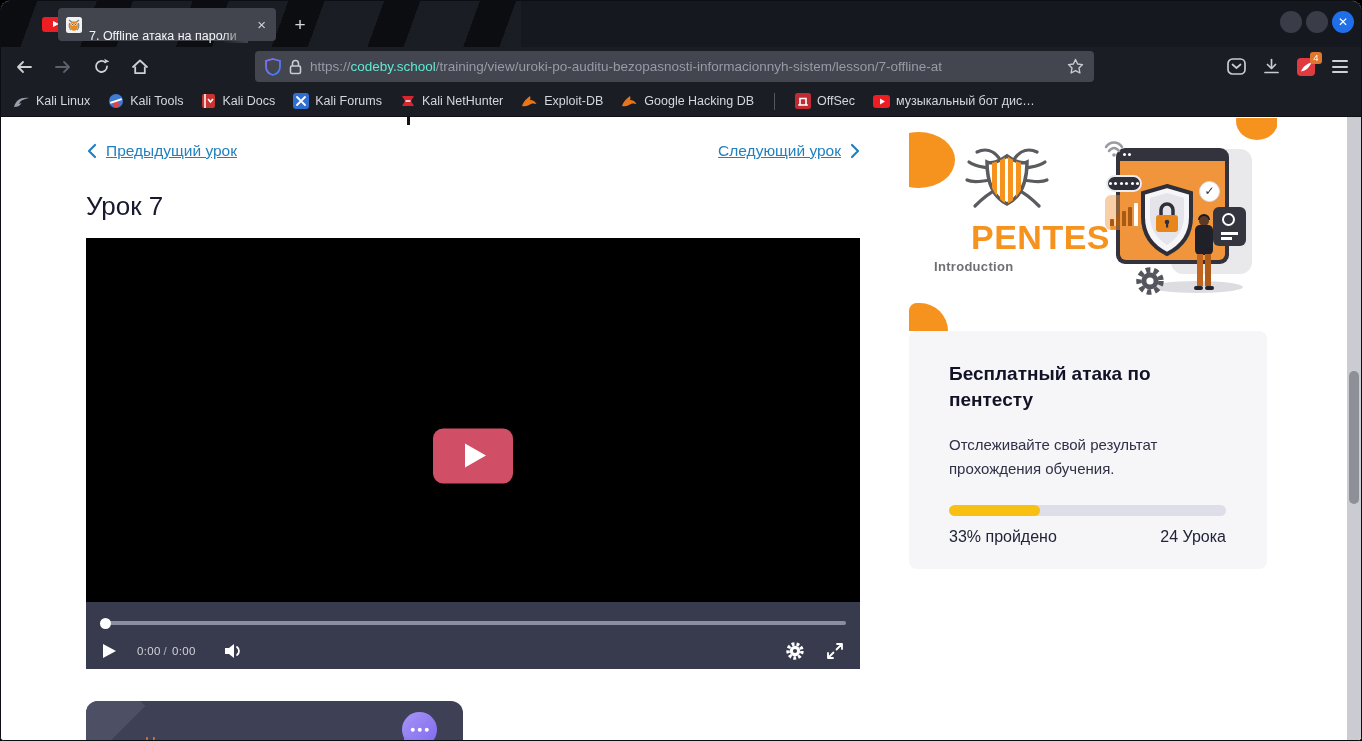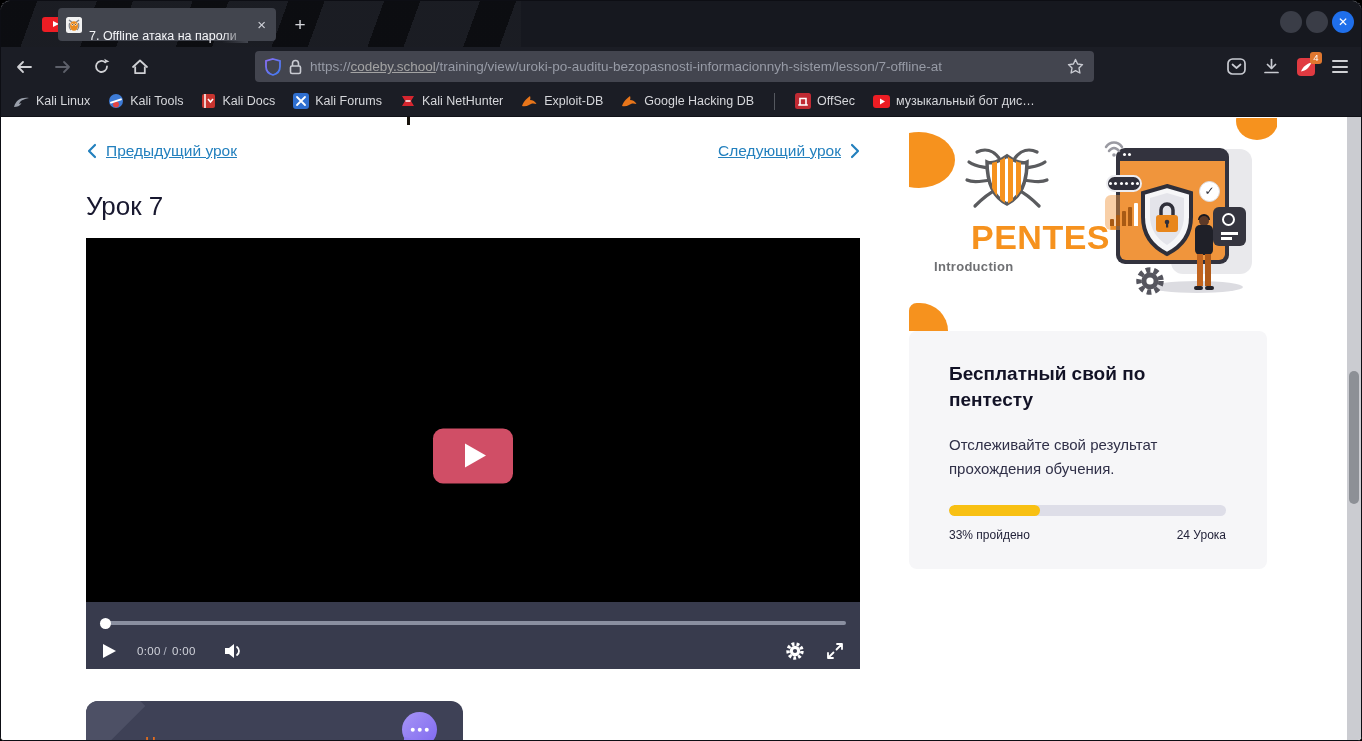--- a/index.html
+++ b/index.html
@@ -26,21 +26,21 @@
   .win-controls { position:absolute; right:7px; top:10px; display:flex; gap:4px; }
   .wc { width:22px; height:22px; border-radius:50%; background:#3a3d47; }
   .wc.close { background:#1f6feb; color:#fff; font-size:12px; font-weight:bold; display:flex; align-items:center; justify-content:center; }
 
   .navbar { position:relative; height:39px; background:#1b1d25; display:flex; align-items:center; }
   .nav-icons { display:flex; gap:21px; padding:0 14px; color:#cfd0d4; align-items:center; }
   .nav-icons .disabled { color:#5d606a; }
   .urlbar { flex:1; margin-left:92px; margin-right:133px; height:31px; background:#43454f; border-radius:4px;
             display:flex; align-items:center; padding:0 10px; gap:8px; min-width:0; }
   .url-text { position:relative; flex:1; overflow:hidden; white-space:nowrap; font-size:13.5px; color:#979ba6; min-width:0; }
-  .url-text b { color:#a3a3a3; font-weight:normal;text-decoration:underline; }
+  .url-text b { color:#5eead4; font-weight:normal; }
   .url-text::after { content:""; position:absolute; right:0; top:0; bottom:0; width:34px;
      background:linear-gradient(90deg, rgba(67,69,79,0), #43454f); }
   .tb-right { display:flex; gap:17px; align-items:center; padding-right:13px; }
   .ext-wrap { position:relative; }
   .ext-badge { position:absolute; top:-6px; right:-7px; background:#E0772F; color:#fff; font-size:9.5px;
                border-radius:3px; padding:1px 3.5px; line-height:1.1; }
   .menu-icon { display:flex; flex-direction:column; gap:3.5px; }
   .menu-icon span { width:16px; height:2px; background:#cfd0d4; border-radius:1px; }
 
   .bookmarks { height:31px; background:#1b1d25; display:flex; align-items:center; gap:18px; padding:0 12px;
@@ -129,21 +129,21 @@
   .person .f1 { position:absolute; left:2px; top:70px; width:9px; height:4px; background:#23232b; border-radius:2px; }
   .person .f2 { position:absolute; left:13px; top:70px; width:9px; height:4px; background:#23232b; border-radius:2px; }
 
   .course-card { position:absolute; left:908px; top:214px; width:358px; height:238px; background:#F6F6F8;
                  border-radius:8px; padding:30px 40px; }
   .course-title { width:210px; font-size:19px; font-weight:700; color:#121226; line-height:1.35; }
   .course-desc { width:230px; margin-top:21px; font-size:15px; color:#303048; line-height:1.55; }
   .pbar { margin-top:25px; width:277px; height:11px; background:#DEDEE8; border-radius:6px; overflow:hidden; }
   .pbar-fill { height:100%; background:#F8C013; border-radius:6px; }
   .pbar-row { margin-top:12px; width:277px; display:flex; justify-content:space-between;
-              font-size:12px; color:#23233a; }
+              font-size:16px; color:#23233a; }
 
   .scroll-track { position:absolute; right:0; top:0; bottom:0; width:14px; background:#CBCCD1; }
   .scroll-thumb { position:absolute; right:2px; top:254px; width:10px; height:133px; background:#8D9096; border-radius:5px; }
 
   svg { display:block; }
 </style>
 </head>
 <body>
 
 <div class="screen">
@@ -446,21 +446,21 @@
             <div class="leg2"></div>
             <div class="f1"></div>
             <div class="f2"></div>
         </div>
       </div>
     </div>
 
     <div class="deco-card"></div>
 
     <div class="course-card">
-      <div class="course-title">Бесплатный свой по пентесту</div>
+      <div class="course-title">Бесплатный атака по пентесту</div>
       <div class="course-desc">Отслеживайте свой результат прохождения обучения.</div>
       <div class="pbar">
         <div class="pbar-fill" style="width: 33%;"></div>
       </div>
       <div class="pbar-row">
         <span>33% пройдено</span>
         <span>24 Урока</span>
       </div>
     </div>
 

